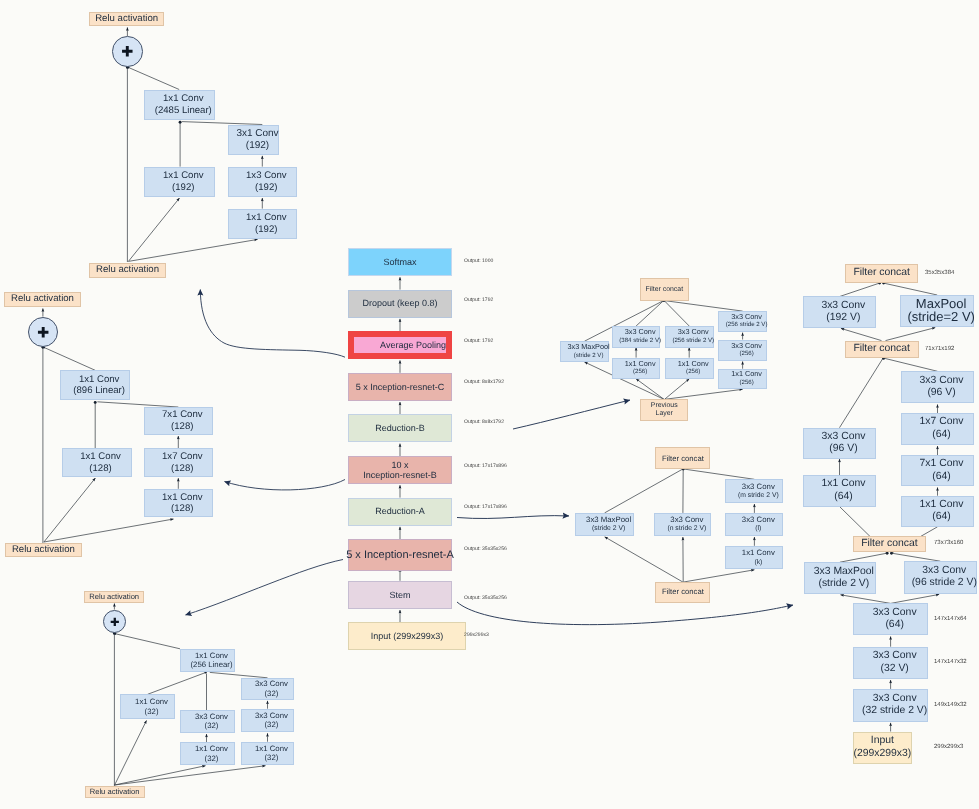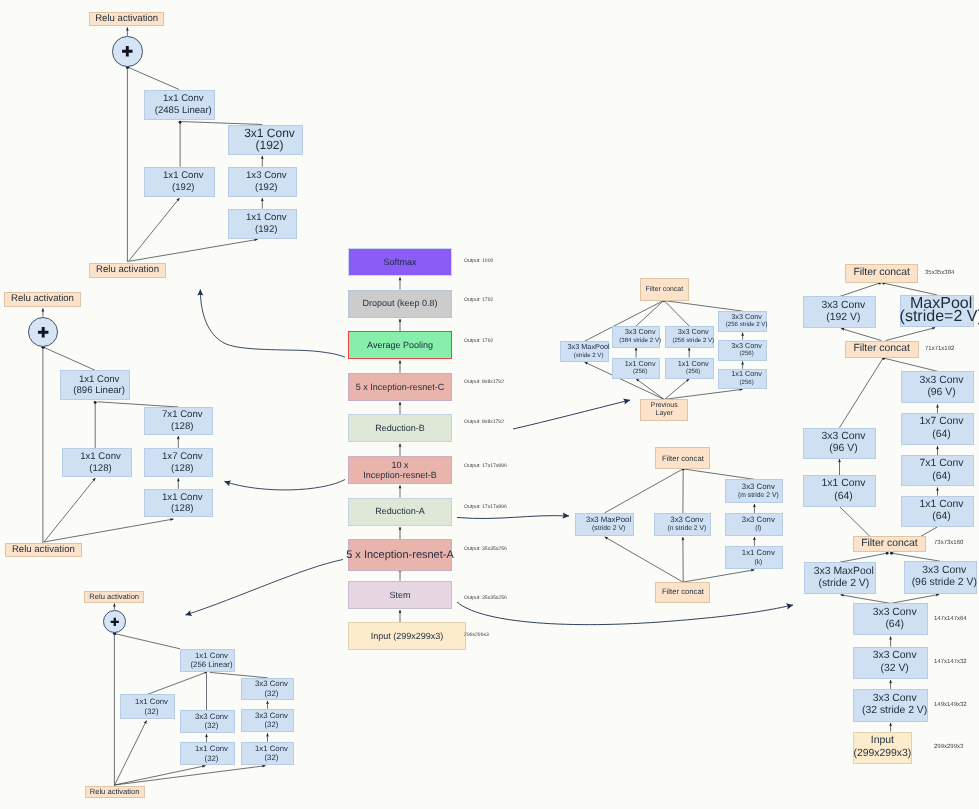--- a/index.html
+++ b/index.html
@@ -19,22 +19,22 @@
   .plus svg{display:block;overflow:visible;}
   .sr{position:absolute;width:1px;height:1px;overflow:hidden;clip:rect(0 0 0 0);
       white-space:nowrap;opacity:0;}
   .f-blue  {background:#cfe0f2;border:1px solid #b6cde8;padding-left:8px;}
   .f-peach {background:#fbe2c8;border:1px solid #e0c4a6;}
   .f-yellow{background:#fdeccb;border:1px solid #ded3ae;}
   .f-gray  {background:#cccccc;border:1px solid #b6c6dc;}
   .f-pink  {background:#e8b4ab;border:1px solid #c9aec4;}
   .f-green {background:#dfe8d6;border:1px solid #c3d2e4;align-items:center;}
   .f-lilac {background:#e6d6e2;border:1px solid #c6bdd2;}
-  .f-soft  {background:#8b5cf6;border:1px solid #c3d7ee;}
-  .f-avgp  {background:#86efac;border:1px solid #ef4444;}
+  .f-soft  {background:#7dd3fc;border:1px solid #c3d7ee;}
+  .f-avgp  {background:#f9a8d4;border:6px solid #ef4444;align-items:flex-end;}
 </style>
 </head>
 <body>
 
 <div id="canvas">
 <svg class="edges">
  <defs>
   <marker id="ah" viewBox="0 0 10 10" refX="9.5" refY="5" markerWidth="5.2" markerHeight="5.2" orient="auto-start-reverse" markerUnits="strokeWidth">
     <path d="M 0.5 1.3 L 10 5 L 0.5 8.7 L 2 5 z" fill="#16202e"></path>
   </marker>
@@ -192,21 +192,21 @@
 <div class="plus" style="left:112.10px;top:36.20px;width:30.6px;height:30.6px">
       <svg class="plus-glyph" viewBox="-15.30 -15.30 30.60 30.60" width="30.6" height="30.6">
         <path d="M -1.45 -5.25 L 1.45 -5.25 L 1.45 -1.45 L 5.25 -1.45 L 5.25 1.45 L 1.45 1.45 L 1.45 5.25 L -1.45 5.25 L -1.45 1.45 L -5.25 1.45 L -5.25 -1.45 L -1.45 -1.45 Z" fill="#0d1520"></path>
       </svg>
       <i class="sr">+</i>
     </div>
 <div class="node f-blue" style="left:144.0px;top:89.5px;width:70.6px;height:30.8px;font-size:9.60px;line-height:11.60px">
       <span>1x1 Conv</span>
       <span>(2485 Linear)</span>
     </div>
-<div class="node f-blue" style="left:228.0px;top:124.5px;width:75px;height:30.2px;font-size:12px;line-height:11.60px">
+<div class="node f-blue" style="left:228.0px;top:124.5px;width:51px;height:30.2px;font-size:10px;line-height:11.60px">
       <span>3x1 Conv</span>
       <span>(192)</span>
     </div>
 <div class="node f-blue" style="left:144.0px;top:166.6px;width:70.6px;height:30.6px;font-size:9.60px;line-height:11.60px">
       <span>1x1 Conv</span>
       <span>(192)</span>
     </div>
 <div class="node f-blue" style="left:228.0px;top:166.6px;width:68.6px;height:30.6px;font-size:9.60px;line-height:11.60px">
       <span>1x3 Conv</span>
       <span>(192)</span>
@@ -361,21 +361,21 @@
     </div>
 
 <div class="node f-peach" style="left:845.0px;top:264.1px;width:73.4px;height:18.9px;font-size:10.40px;line-height:18.40px">
       <span>Filter concat</span>
     </div>
 <div class="tag" style="left:925.00px;top:270.10px;font-size:6.00px;line-height:7.20px">35x35x384</div>
 <div class="node f-blue" style="left:802.8px;top:296.4px;width:73.1px;height:31.7px;font-size:10.40px;line-height:12.60px">
       <span>3x3 Conv</span>
       <span>(192 V)</span>
     </div>
-<div class="node f-blue" style="left:900.0px;top:294.8px;width:74.3px;height:32.1px;font-size:16px;line-height:12.60px">
+<div class="node f-blue" style="left:900.0px;top:294.8px;width:74.3px;height:32.1px;font-size:13px;line-height:12.60px">
       <span>MaxPool</span>
       <span>(stride=2 V)</span>
     </div>
 <div class="node f-peach" style="left:844.6px;top:340.6px;width:74.2px;height:17.6px;font-size:10.40px;line-height:16.20px">
       <span>Filter concat</span>
     </div>
 <div class="tag" style="left:925.00px;top:345.90px;font-size:6.00px;line-height:7.20px">71x71x192</div>
 <div class="node f-blue" style="left:900.7px;top:371.3px;width:73.7px;height:32.1px;font-size:10.40px;line-height:12.60px">
       <span>3x3 Conv</span>
       <span>(96 V)</span>

